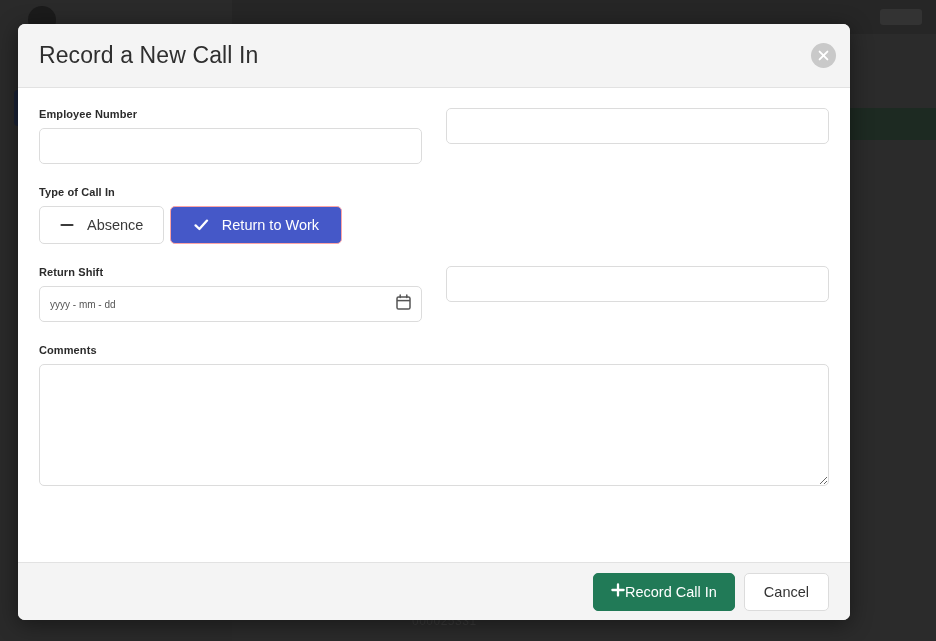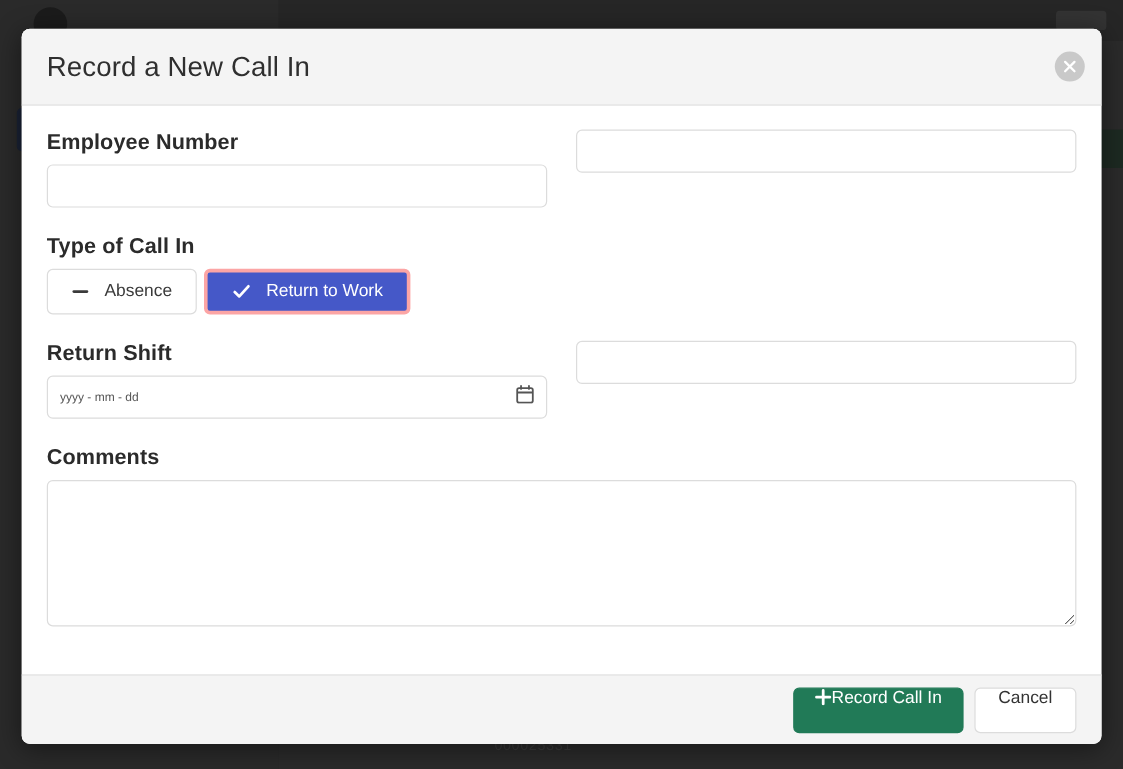--- a/index.html
+++ b/index.html
@@ -79,21 +79,21 @@
     color: #3a3a3a;
     font-size: 12px;
     letter-spacing: .5px;
   }
 
   
   #modal {
     position: absolute;
     left: 18px;
     top: 24px;
-    width: 900px;
+    width: 832px;
     height: 596px;
     background: #ffffff;
     border-radius: 7px;
     box-shadow: 0 4px 22px rgba(0,0,0,.45);
     overflow: hidden;
     display: flex;
     flex-direction: column;
   }
 
   .modal-header {
@@ -135,21 +135,21 @@
     box-sizing: border-box;
   }
 
   .grid-2 {
     display: flex;
     gap: 24px;
   }
   .col { width: 418px; }
 
   .field-label {
-    font-size: 18px;
+    font-size: 11px;
     font-weight: bold;
     color: #2b2b2b;
     margin-bottom: 8px;
     display: block;
     letter-spacing: .1px;
   }
 
   .text-input {
     width: 100%;
     height: 36px;
@@ -187,21 +187,21 @@
   }
   .toggle-btn.inactive {
     background: #ffffff;
     border: 1px solid #dcdcdc;
     color: #3a3a3a;
     min-width: 124px;
     justify-content: center;
   }
   .toggle-btn.active {
     background: #4558c8;
-    border: 3px solid #fca5a5;
+    border: 1px solid #fca5a5;
     color: #ffffff;
     min-width: 172px;
     justify-content: center;
   }
   .toggle-btn .ico { display: inline-flex; }
 
   
   .date-wrap { position: relative; }
   .date-wrap .cal-ico {
     position: absolute;
@@ -234,20 +234,21 @@
     border-top: 1px solid #e2e2e2;
     display: flex;
     align-items: center;
     justify-content: flex-end;
     gap: 9px;
     padding-right: 21px;
     box-sizing: border-box;
   }
   .btn {
     display: inline-flex;
+    align-items: center;
     gap: 0;
     height: 38px;
     padding: 0 17px;
     border-radius: 5px;
     font-size: 14.5px;
     font-family: "Liberation Sans", sans-serif;
     cursor: pointer;
     box-sizing: border-box;
   }
   .btn-primary {

